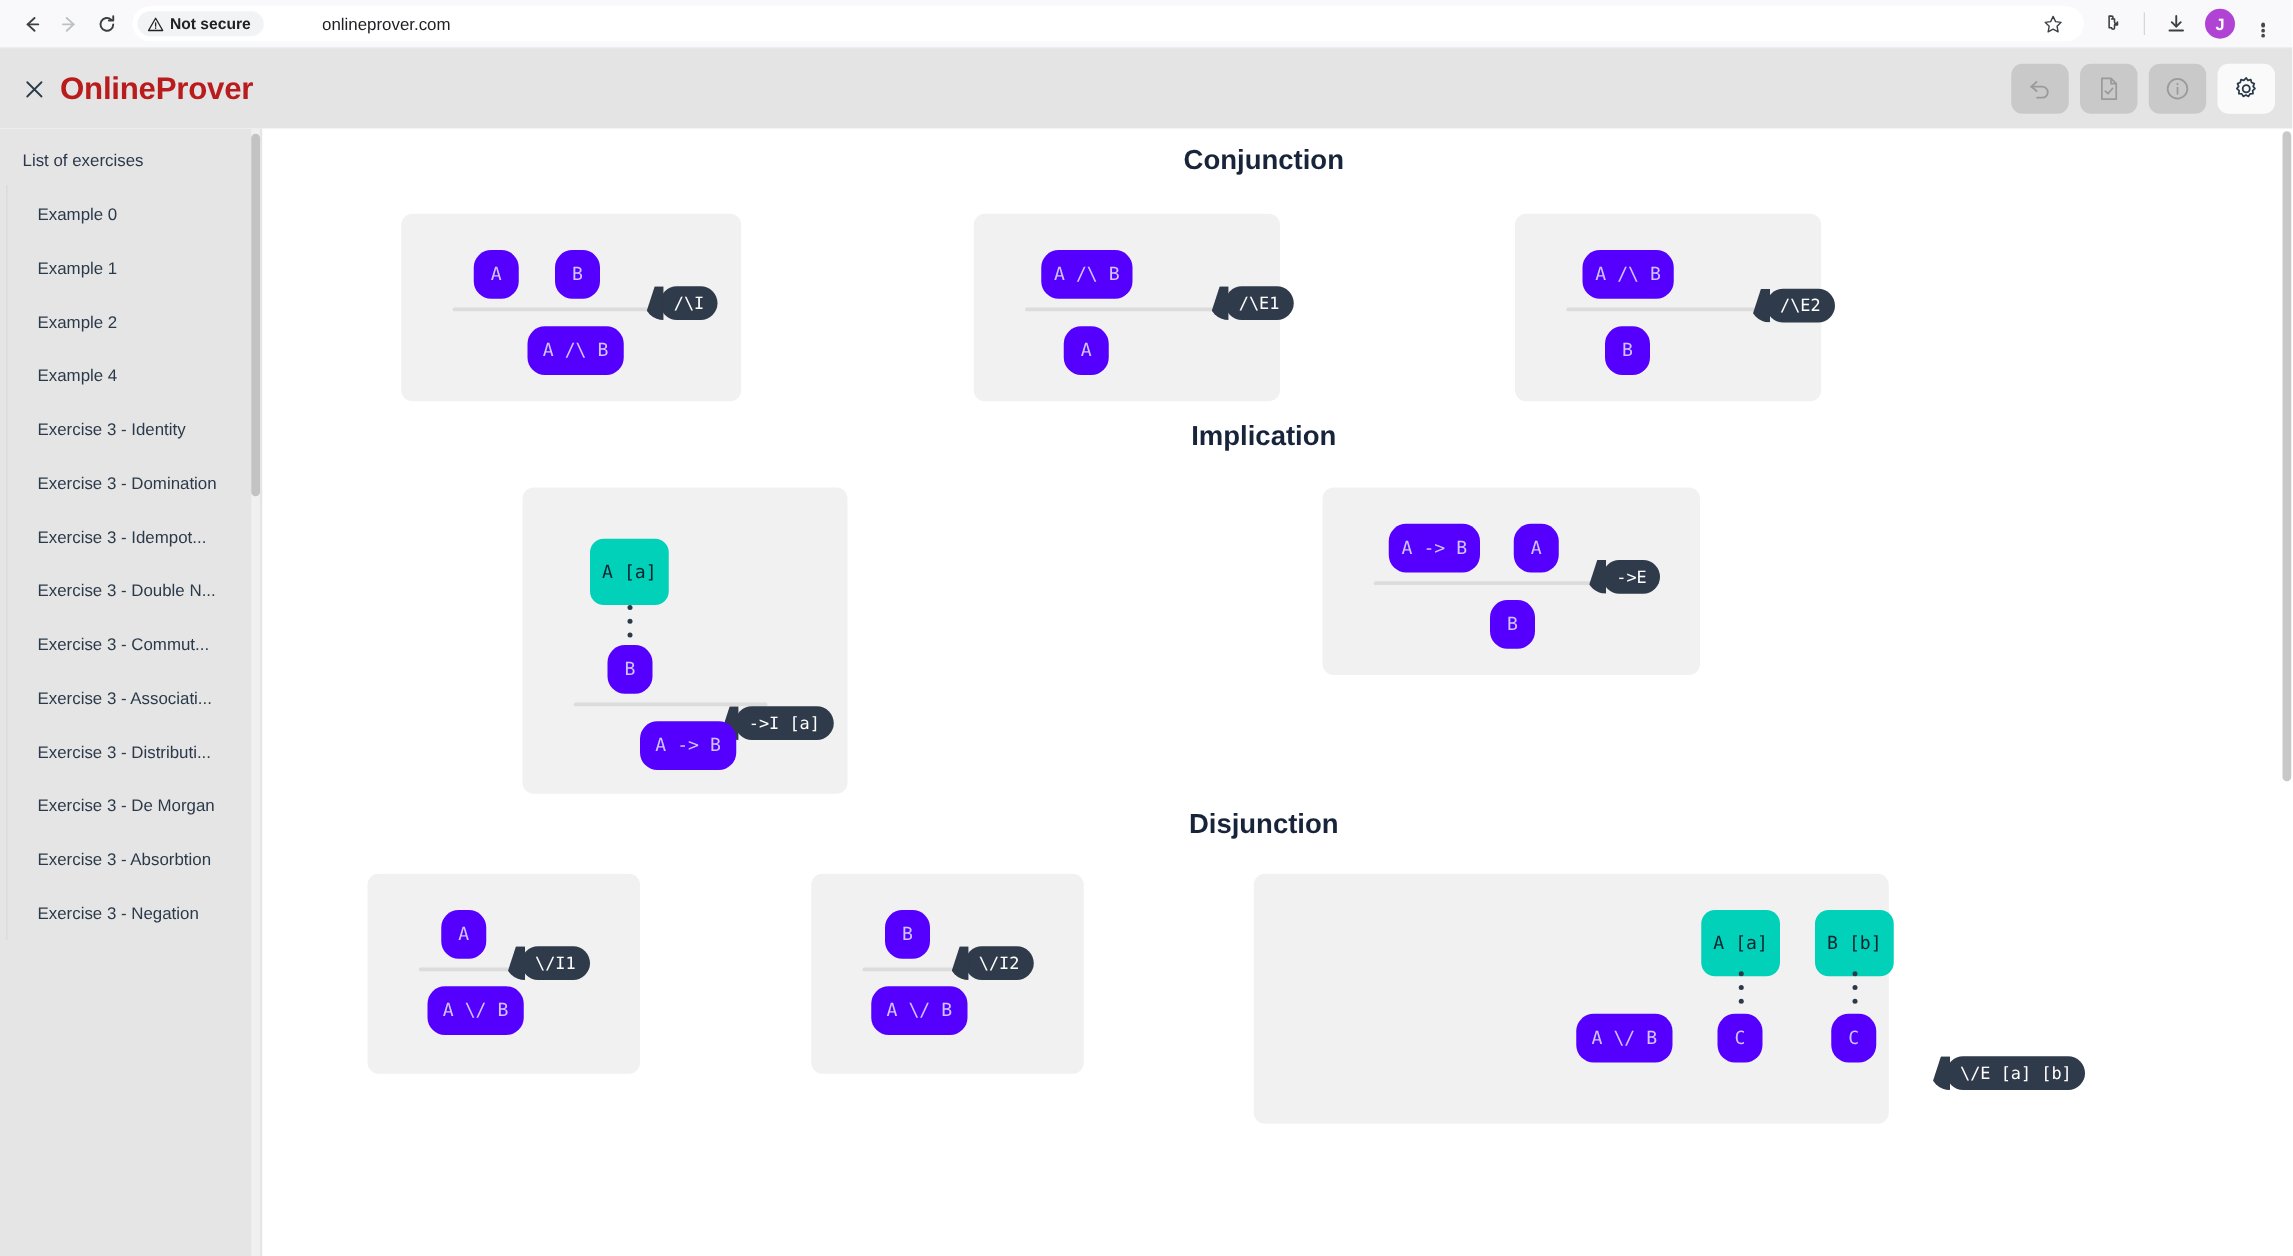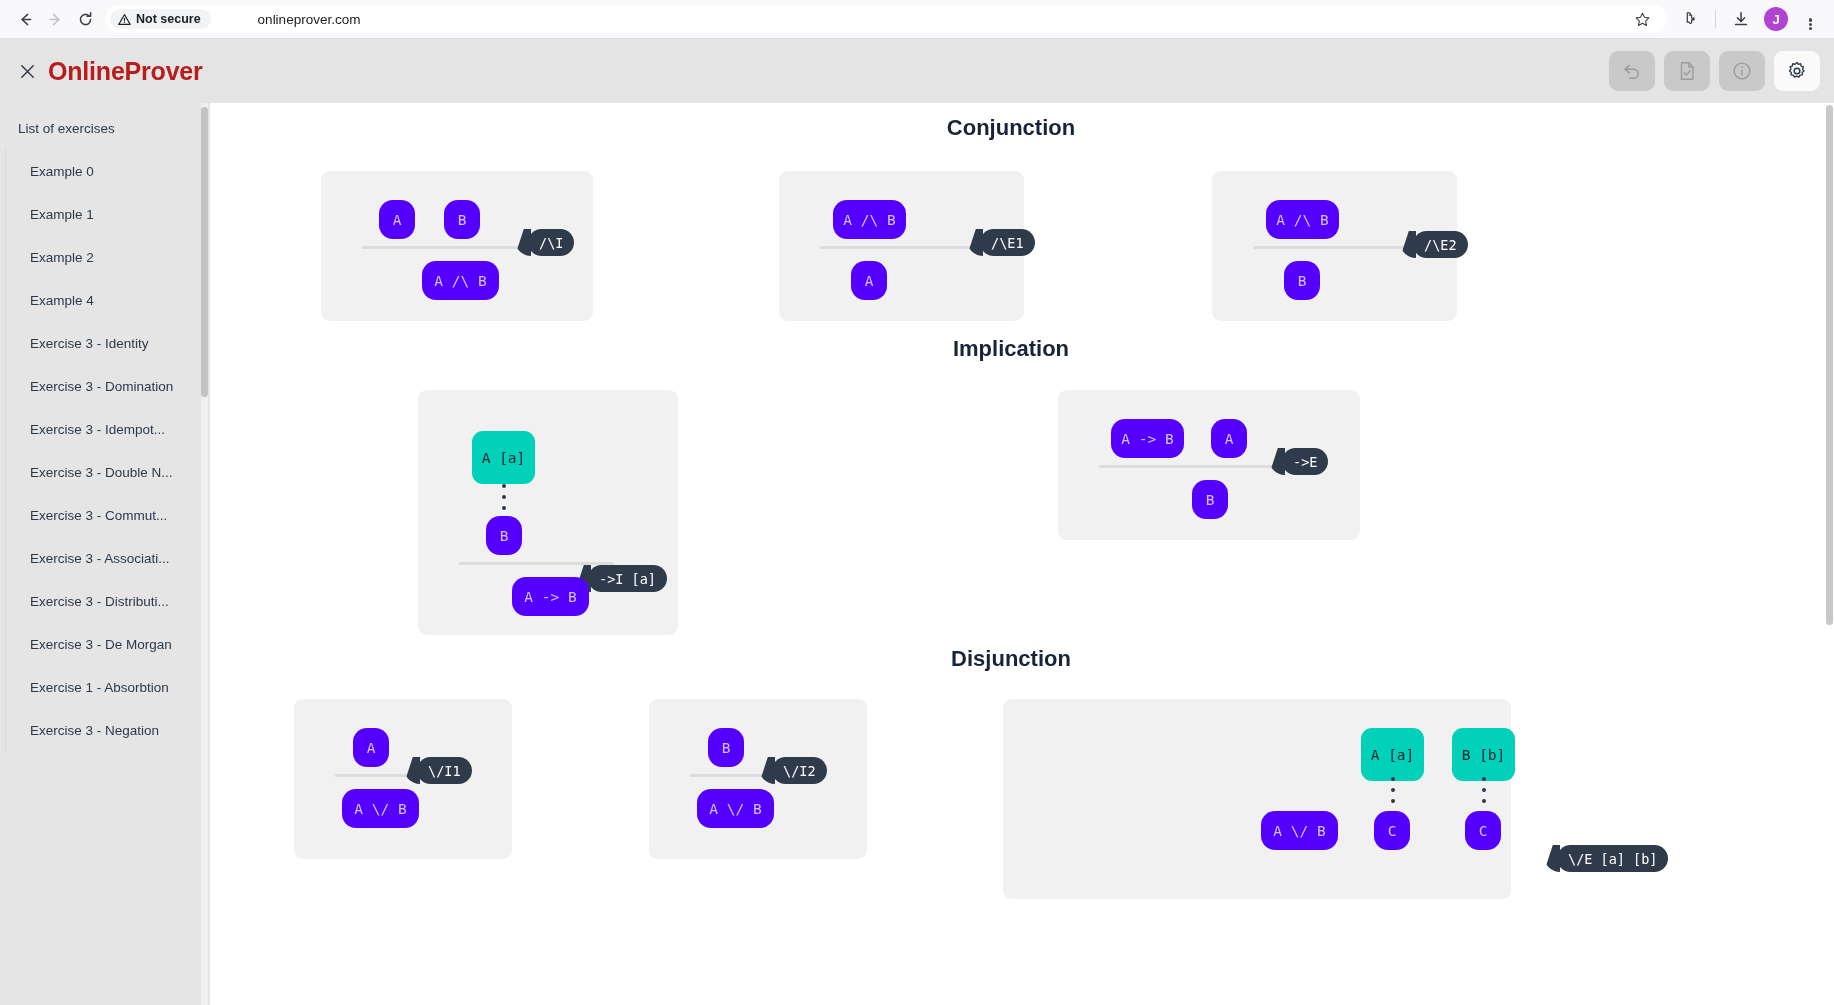--- a/index.html
+++ b/index.html
@@ -323,21 +323,21 @@
         <div class="ex-item">Example 2</div>
         <div class="ex-item">Example 4</div>
         <div class="ex-item">Exercise 3 - Identity</div>
         <div class="ex-item">Exercise 3 - Domination</div>
         <div class="ex-item">Exercise 3 - Idempot...</div>
         <div class="ex-item">Exercise 3 - Double N...</div>
         <div class="ex-item">Exercise 3 - Commut...</div>
         <div class="ex-item">Exercise 3 - Associati...</div>
         <div class="ex-item">Exercise 3 - Distributi...</div>
         <div class="ex-item">Exercise 3 - De Morgan</div>
-        <div class="ex-item">Exercise 1 - Absorbtion</div>
+        <div class="ex-item">Exercise 3 - Absorbtion</div>
         <div class="ex-item">Exercise 3 - Negation</div>
       </div>
     </div>
     <div class="sb-track"></div>
     <div class="sb-thumb"></div>
   </div>
 
   <div class="content">
     <div class="content-inner">
 

